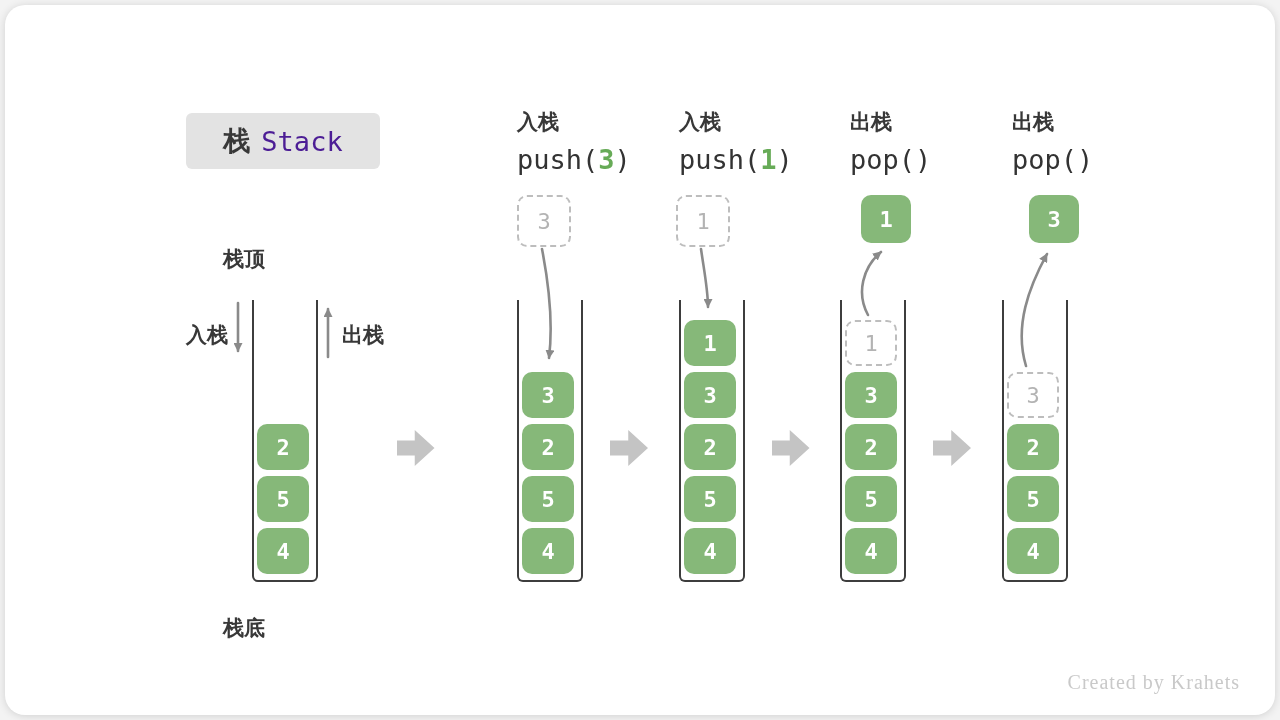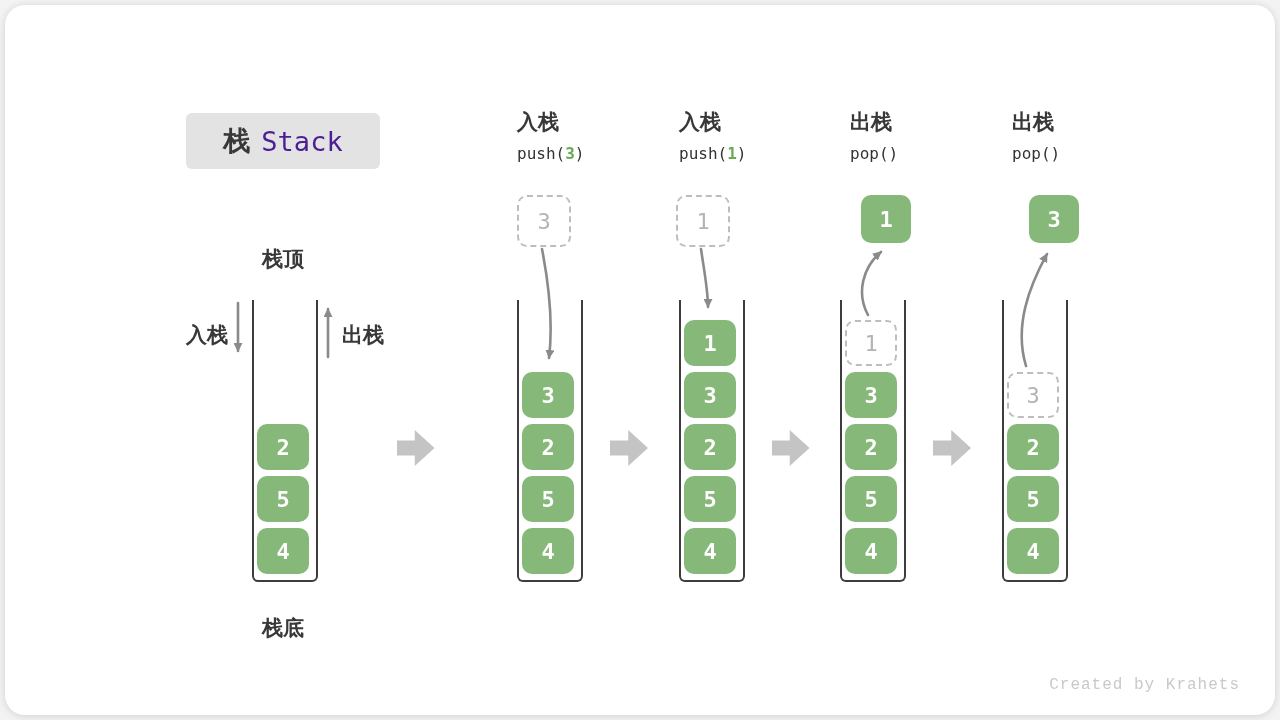--- a/index.html
+++ b/index.html
@@ -18,21 +18,21 @@
   }
   .abs{position:absolute;}
   .title-box{
     left:186px;top:113px;width:194px;height:56px;background:var(--title-bg);
     border-radius:6px;display:flex;align-items:center;justify-content:center;
     gap:11px;color:var(--text);
   }
   .title-box .cn{font-size:27px;font-weight:700;}
   .title-box .en{font-size:27px;font-family:"DejaVu Sans Mono","Liberation Mono",monospace;color:#4c1d95;}
   .cn-label{font-size:21px;font-weight:700;color:var(--text);white-space:nowrap;}
-  .center-lab{width:120px;text-align:center;}
+  .center-lab{width:120px;}
   .well{
     border-left:2px solid var(--wall);border-right:2px solid var(--wall);
     border-bottom:2px solid var(--wall);border-radius:0 0 6px 6px;background:transparent;
   }
   .cell{
     width:52px;height:46px;border-radius:10px;background:var(--green);color:#ffffff;
     display:flex;align-items:center;justify-content:center;font-size:22px;
     font-family:"DejaVu Sans Mono","Liberation Mono",monospace;font-weight:700;
   }
   .cell.dashed{
@@ -40,32 +40,32 @@
     width:48px;height:42px;font-weight:400;
   }
   .float-box{
     width:50px;height:48px;border-radius:10px;display:flex;align-items:center;
     justify-content:center;font-size:22px;
     font-family:"DejaVu Sans Mono","Liberation Mono",monospace;
   }
   .float-box.dashed{border:2px dashed var(--dash-border);color:var(--dash-text);background:transparent;}
   .float-box.solid{background:var(--green);color:#fff;font-weight:700;}
   .op-cn{font-size:21px;font-weight:700;color:var(--text);}
-  .op-code{font-size:16px;color:#333333;font-family:"DejaVu Sans Mono","Liberation Mono",monospace;}
+  .op-code{font-size:27px;color:#333333;font-family:"DejaVu Sans Mono","Liberation Mono",monospace;}
   .op-code .arg{color:var(--arg-green);font-weight:700;}
   .block-arrow{
     width:38px;height:36px;background:var(--block);
     clip-path:polygon(0% 29%,48% 29%,48% 0%,100% 50%,48% 100%,48% 71%,0% 71%);
   }
   .overlay{position:absolute;left:0;top:0;pointer-events:none;}
   .overlay path.flow{stroke:var(--arrow);stroke-width:2.6;fill:none;stroke-linecap:round;}
   #ah path{fill:var(--arrow);}
   .watermark{
-    right:40px;bottom:26px;font-size:16px;letter-spacing:1px;color:var(--wm);
-    font-family:Liberation Mono, monospace;
+    right:40px;bottom:26px;font-size:20px;letter-spacing:1px;color:var(--wm);
+    font-family:Liberation Serif, serif;
     margin-top:44px;
   }
 </style>
 </head>
 <body>
 
 <div class="card"></div>
 
 <div class="abs title-box">
   <span class="cn">栈</span>

